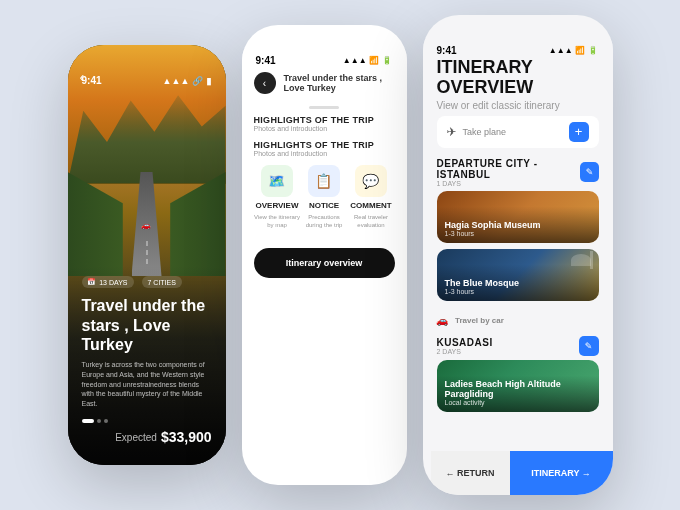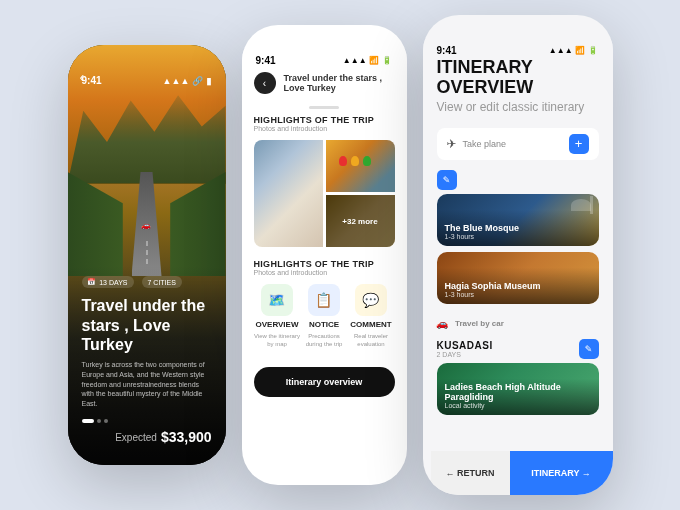--- a/index.html
+++ b/index.html
@@ -260,21 +260,21 @@
 
     
     .phone-3 {
       width: 190px;
       height: 480px;
       background: #f5f5f7;
     }
     .phone-3 .status-bar { color: #000; background: #f5f5f7; }
     .phone-3 .content { padding: 0 14px; overflow: hidden; }
     .itinerary-title { font-size: 18px; font-weight: 800; color: #111; line-height: 1.1; margin-bottom: 2px; }
-    .itinerary-sub { font-size: 12px; color: #999; margin-bottom: 14px; }
+    .itinerary-sub { font-size: 10px; color: #999; margin-bottom: 5px; }
     .transport-row {
       display: flex;
       align-items: center;
       gap: 6px;
       background: #fff;
       border-radius: 8px;
       padding: 6px 10px;
       margin-bottom: 10px;
     }
     .transport-icon { font-size: 12px; color: #555; }
@@ -454,38 +454,20 @@
       </div>
     </div>
     <div class="header">
       <div class="back-circle">‹</div>
       <span class="header-title">Travel under the stars , Love Turkey</span>
     </div>
     <div class="drag-handle"></div>
     <div class="content">
       <div class="section-title">HIGHLIGHTS OF THE TRIP</div>
       <div class="section-sub">Photos and introduction</div>
-      <div class="photo-grid">
-        <div class="photo-cell">
-          <div class="img-bg photo-mountain"></div>
-        </div>
-        <div class="photo-cell" style="position:relative;">
-          <div class="img-bg photo-hot-air">
-            <div class="hot-air-balloons">
-              <div class="balloon balloon-1"></div>
-              <div class="balloon balloon-2"></div>
-              <div class="balloon balloon-3"></div>
-            </div>
-          </div>
-        </div>
-        <div class="photo-cell" style="position:relative;">
-          <div class="img-bg photo-horse"></div>
-          <div class="photo-overlay">+32 more</div>
-        </div>
-      </div>
       <div class="section2">
         <div class="section-title">HIGHLIGHTS OF THE TRIP</div>
         <div class="section-sub">Photos and introduction</div>
         <div class="icons-row">
           <div class="icon-item">
             <div class="icon-circle icon-green">🗺️</div>
             <div class="icon-label">OVERVIEW</div>
             <div class="icon-desc">View the itinerary by map</div>
           </div>
           <div class="icon-item">
@@ -517,40 +499,44 @@
       <div class="itinerary-title">ITINERARY OVERVIEW</div>
       <div class="itinerary-sub">View or edit classic itinerary</div>
       <div class="transport-row">
         <span class="transport-icon">✈</span>
         <span class="transport-label">Take plane</span>
         <div class="add-btn">+</div>
       </div>
 
       <div class="city-section">
         <div class="city-header">
+          <div>
+            <div class="city-name">DEPARTURE CITY - ISTANBUL</div>
+            <div class="city-days">1 DAYS</div>
+          </div>
           <div class="edit-btn">✎</div>
+        </div>
+        <div class="activity-card">
+          <div class="activity-bg hagia-bg">
+            <div class="activity-info">
+              <div class="activity-name">Hagia Sophia Museum</div>
+              <div class="activity-time">1-3 hours</div>
+            </div>
+          </div>
         </div>
         <div class="activity-card">
           <div class="activity-bg blue-mosque-bg">
             <div class="mosque-dome"></div>
             <div class="mosque-minaret"></div>
             <div class="activity-info">
               <div class="activity-name">The Blue Mosque</div>
               <div class="activity-time">1-3 hours</div>
             </div>
           </div>
         </div>
-        <div class="activity-card">
-          <div class="activity-bg hagia-bg">
-            <div class="activity-info">
-              <div class="activity-name">Hagia Sophia Museum</div>
-              <div class="activity-time">1-3 hours</div>
-            </div>
-          </div>
-        </div>
       </div>
 
       <div class="car-transport-row">
         <span class="car-icon">🚗</span>
         <span class="car-label">Travel by car</span>
       </div>
 
       <div class="city-section">
         <div class="city-header">
           <div>

